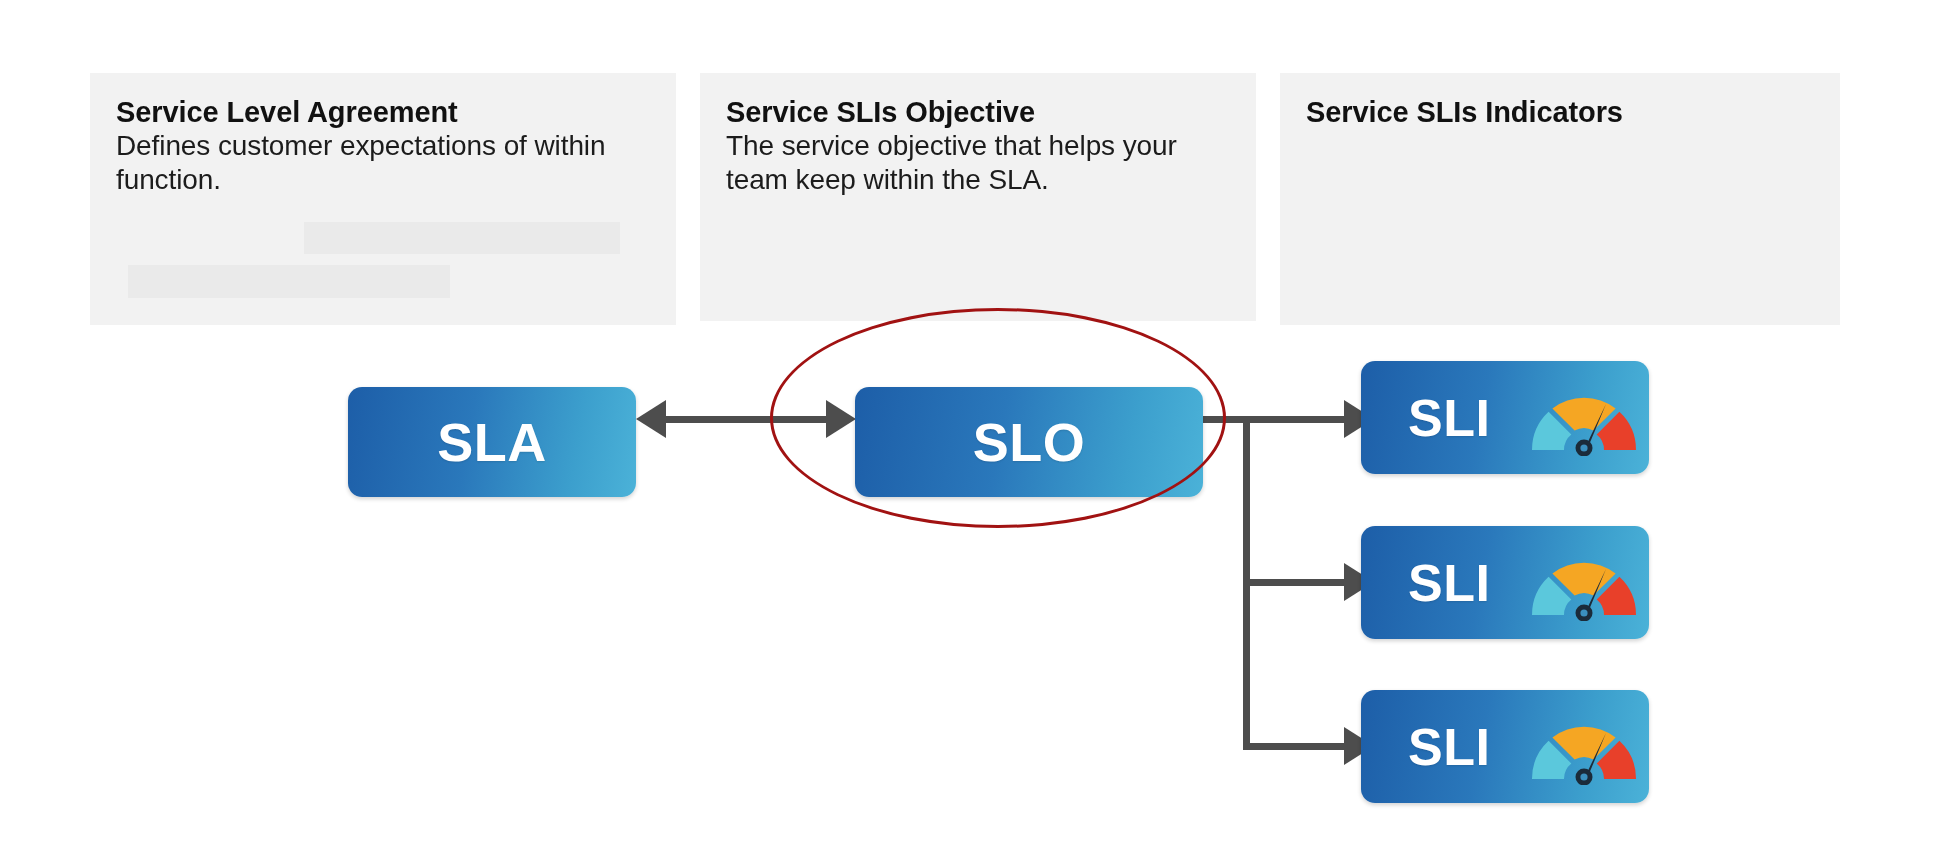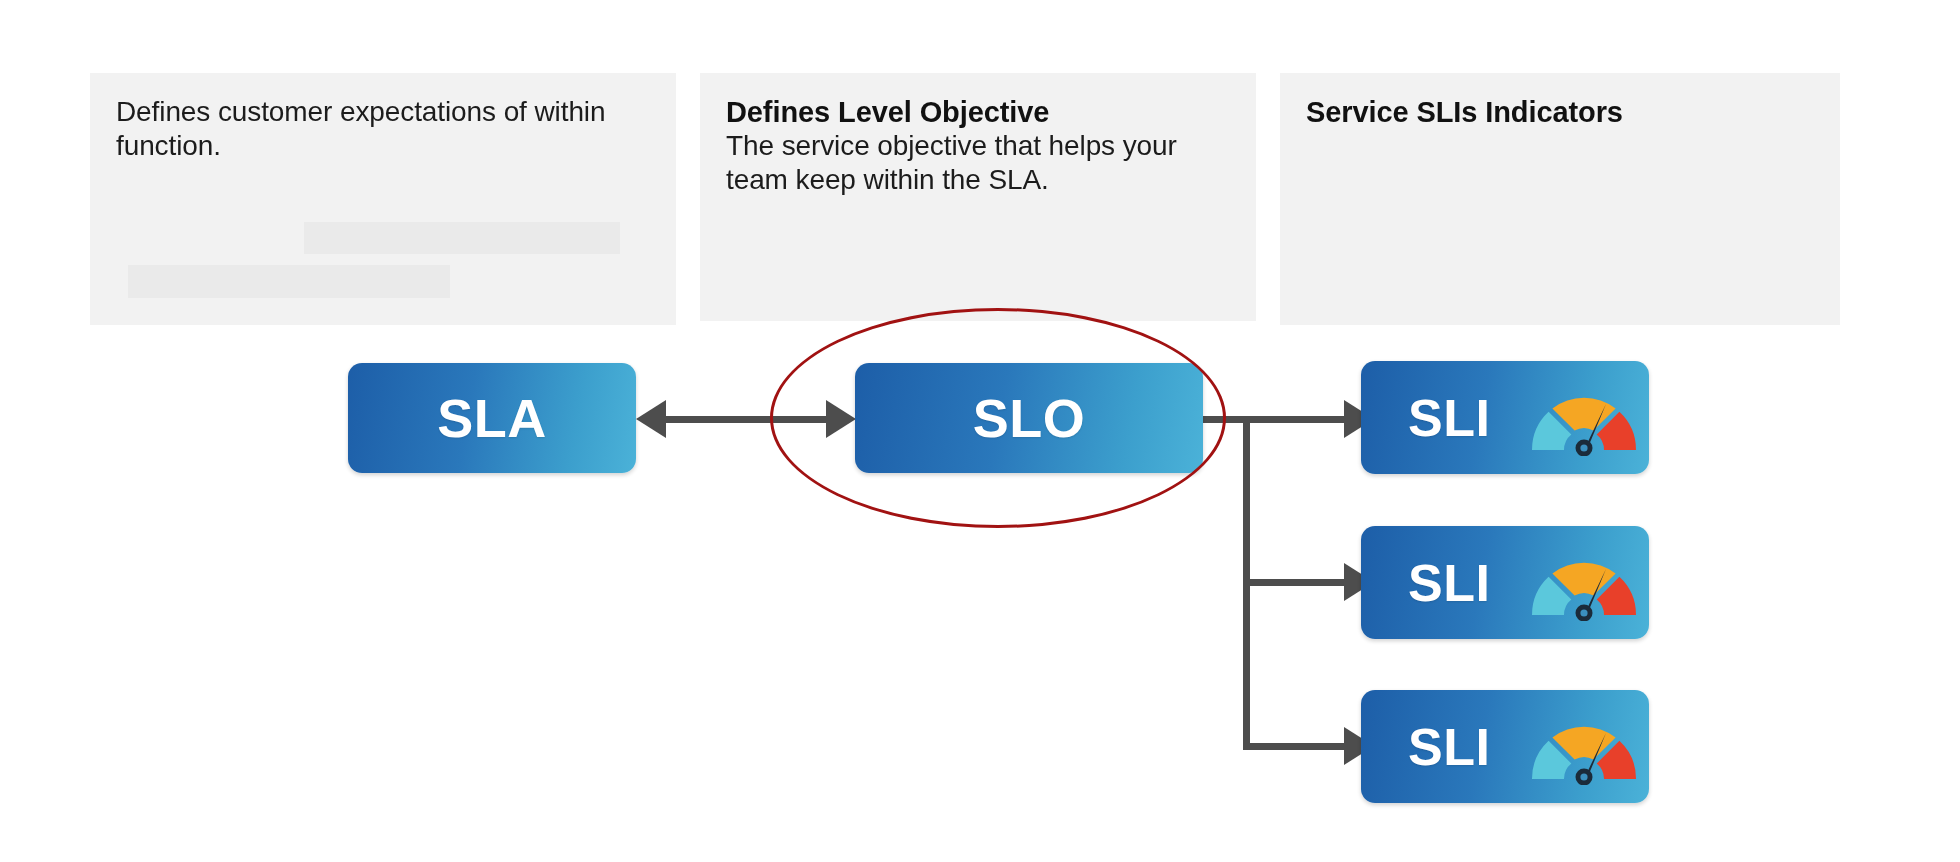--- a/index.html
+++ b/index.html
@@ -34,21 +34,21 @@
     background:linear-gradient(100deg,#1d5ea8 0%,#2a78bb 42%,#3c9fcd 78%,#4bb2d8 100%);
     box-shadow:0 2px 4px rgba(0,0,0,.18);
     display:flex; align-items:center;
   }
   .pill .pill-label {
     color:#ffffff; font-weight:bold;
     font-size:54px; letter-spacing:0.5px;
     text-shadow:0 1px 2px rgba(0,0,0,.12);
     line-height:1;
   }
-  .pill.center-label { justify-content:center; }
+  .pill.center-label { justify-content:center;margin-top:24px; }
   .pill.sli-pill { padding-left:47px; gap:34px; }
   .pill.sli-pill .pill-label { font-size:52px; }
 
   .gauge { width:120px; height:76px; flex:0 0 auto; }
   .hline { position:absolute; background:#4d4d4d; height:7px; }
   .vline { position:absolute; background:#4d4d4d; width:7px; }
   .arrow { position:absolute; width:0; height:0; }
   .arrow.right {
     border-top:19px solid transparent;
     border-bottom:19px solid transparent;
@@ -68,27 +68,28 @@
     background:transparent;
     pointer-events:none;
   }
 </style>
 </head>
 <body>
 
 <div id="stage">
 
   <div class="card" style="left:90px; top:73px; width:586px; height:252px;">
+    <div class="title">Service Level Agreement</div>
     <div class="body">Defines customer expectations of within function.</div>
   </div>
   <div class="skeleton" style="left:304px; top:222px; width:316px; height:32px;"></div>
   <div class="skeleton" style="left:128px; top:265px; width:322px; height:33px;"></div>
 
   <div class="card" style="left:700px; top:73px; width:556px; height:248px;">
-    <div class="title">Defines Level Objective</div>
+    <div class="title">Service SLIs Objective</div>
     <div class="body">The service objective that helps your team keep within the SLA.</div>
   </div>
 
   <div class="card" style="left:1280px; top:73px; width:560px; height:252px;">
     <div class="title">Service SLIs Indicators</div>
   </div>
 
   <div class="hline" style="left:648px; top:416px; width:192px;"></div>
   <div class="arrow left" style="left:636px; top:400px;"></div>
   <div class="arrow right" style="left:826px; top:400px;"></div>

